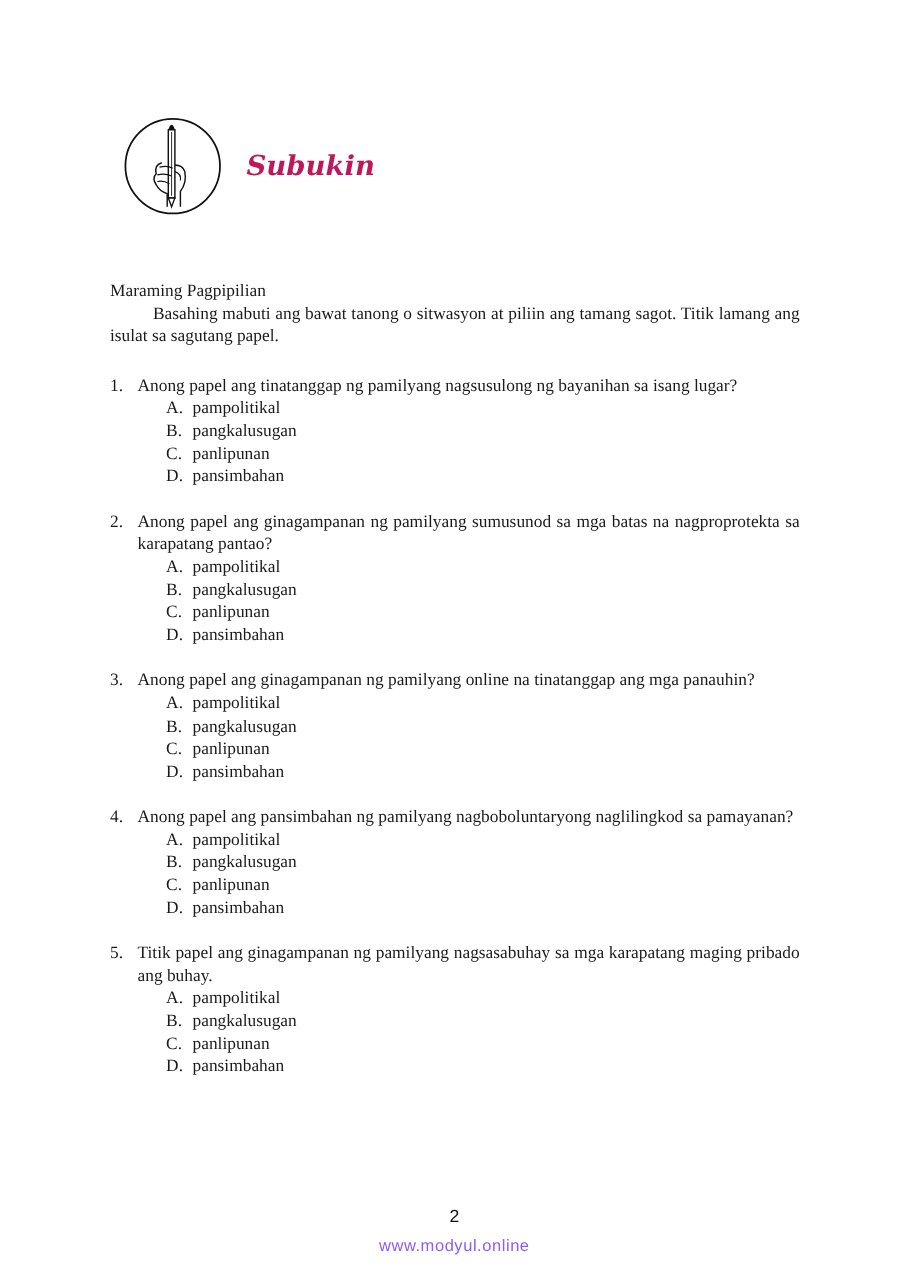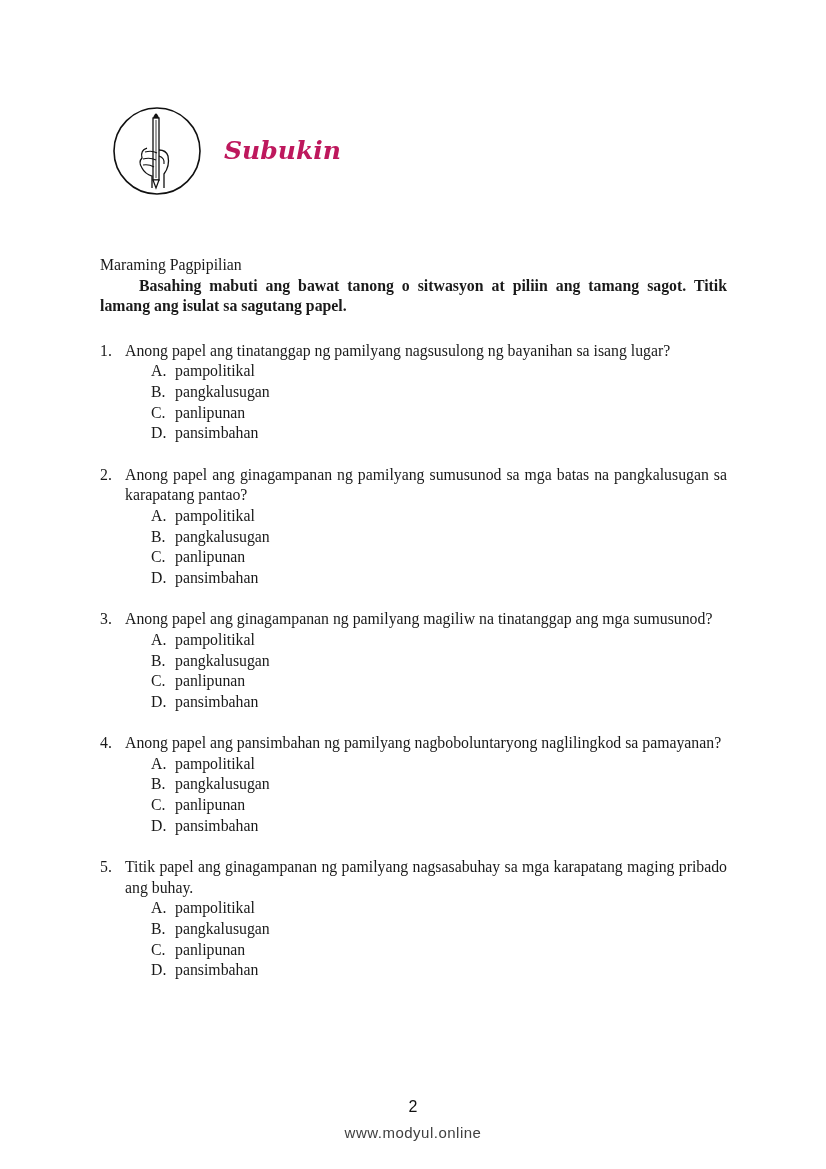--- a/index.html
+++ b/index.html
@@ -5,32 +5,32 @@
   html, body { margin: 0; padding: 0; background: #ffffff; }
   body { width: 826px; height: 1169px; position: relative; overflow: hidden;
          font-family: "DejaVu Serif", "Liberation Serif", serif; color: #1a1a1a; }
   .header { position: absolute; left: 112px; top: 106px; height: 90px; width: 400px; }
   .logo { position: absolute; left: 0; top: 0; width: 90px; height: 90px; }
   .title { position: absolute; left: 112px; top: 30px; font-family: "DejaVu Serif", serif;
            font-weight: bold; font-style: italic; font-size: 25px; color: #be185d; }
   .content { position: absolute; left: 100px; top: 219px; width: 627px;
              font-family: "Liberation Serif", serif; font-size: 15.8px; line-height: 20.6px; margin-top: 36px; }
   .p { margin: 0; }
-  .indent { text-indent: 39px; text-align: justify; text-align-last: left; font-weight: bold; }
+  .indent { text-indent: 39px; text-align: justify; text-align-last: left; }
   .question { margin-top: 21px; }
   .q-row { display: flex; }
   .q-num { width: 25px; flex: 0 0 25px; }
   .q-text { flex: 1; text-align: justify; text-align-last: left; }
   .choices { margin: 0; padding: 0; list-style: none; padding-left: 51px; }
   .choice { display: flex; }
   .c-letter { width: 24px; flex: 0 0 24px; }
   .footer-num { position: absolute; left: 0; width: 826px; top: 1098px; text-align: center;
                 font-family: "Liberation Sans", sans-serif; font-size: 16px; color: #111; }
   .footer-url { position: absolute; left: 0; width: 826px; top: 1124px; text-align: center;
-                font-family: "Liberation Sans", sans-serif; font-size: 15px; color: #404040; letter-spacing: 0.5px; }
+                font-family: "Liberation Sans", sans-serif; font-size: 15px; color: #8b5cf6; letter-spacing: 0.5px; }
 </style>
 </head>
 <body>
 
 <div class="header">
   <svg class="logo" viewBox="0 0 90 90">
     <circle cx="45" cy="45" r="43" fill="#fff" stroke="#111" stroke-width="1.6"></circle>
 
     <rect x="41" y="12" width="6" height="62" fill="#fff" stroke="#111" stroke-width="1.3"></rect>
     <path d="M41 12 Q44 3 47 12 Z" fill="#111"></path>
@@ -69,21 +69,21 @@
       <li class="choice">
           <span class="c-letter">D.</span>
           <span>pansimbahan</span>
         </li>
     </ul>
   </div>
 
   <div class="question">
     <div class="q-row">
       <span class="q-num">2.</span>
-      <span class="q-text">Anong papel ang ginagampanan ng pamilyang sumusunod sa mga batas na pangkalusugan sa karapatang pantao?</span>
+      <span class="q-text">Anong papel ang ginagampanan ng pamilyang sumusunod sa mga batas na nagproprotekta sa karapatang pantao?</span>
     </div>
     <ul class="choices">
       <li class="choice">
           <span class="c-letter">A.</span>
           <span>pampolitikal</span>
         </li>
       <li class="choice">
           <span class="c-letter">B.</span>
           <span>pangkalusugan</span>
         </li>
@@ -94,21 +94,21 @@
       <li class="choice">
           <span class="c-letter">D.</span>
           <span>pansimbahan</span>
         </li>
     </ul>
   </div>
 
   <div class="question">
     <div class="q-row">
       <span class="q-num">3.</span>
-      <span class="q-text">Anong papel ang ginagampanan ng pamilyang magiliw na tinatanggap ang mga sumusunod?</span>
+      <span class="q-text">Anong papel ang ginagampanan ng pamilyang online na tinatanggap ang mga panauhin?</span>
     </div>
     <ul class="choices">
       <li class="choice">
           <span class="c-letter">A.</span>
           <span>pampolitikal</span>
         </li>
       <li class="choice">
           <span class="c-letter">B.</span>
           <span>pangkalusugan</span>
         </li>

